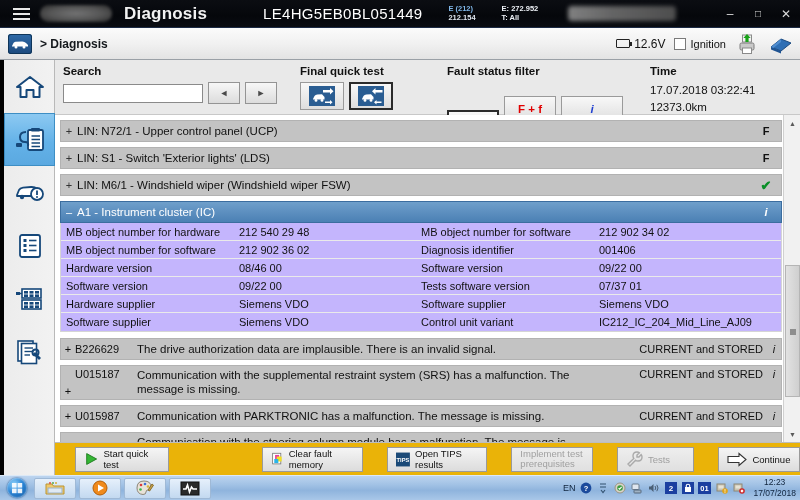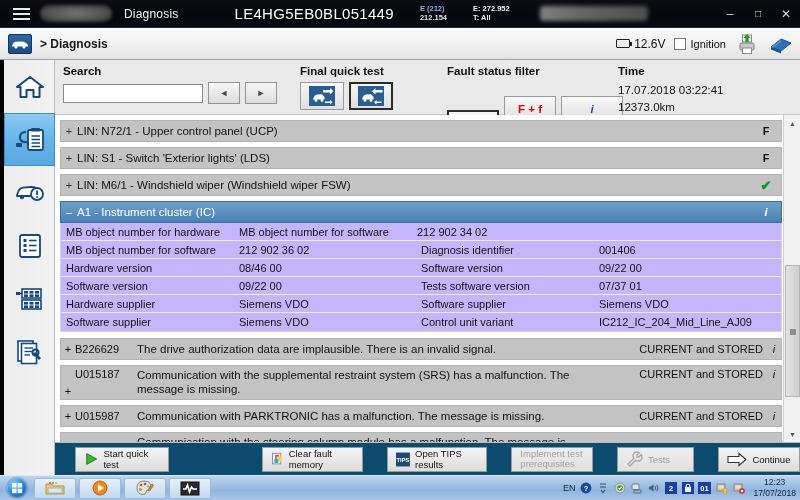--- a/index.html
+++ b/index.html
@@ -17,21 +17,21 @@
     background: linear-gradient(180deg,#0b0d12 0%, #05070b 60%, #0a0c11 100%);
     color:#fff; display:flex; align-items:center;
     border-bottom: 1px solid #1b2a44;
   }
   .hamburger { width:30px; height:28px; display:flex; flex-direction:column;
     justify-content:center; align-items:center; gap:3px; margin-left:6px; cursor:pointer;}
   .hamburger i { display:block; width:17px; height:2px; background:#e9e9e9; }
   .redact-1 { width:72px; height:17px; margin-left:4px; border-radius:9px;
     background: radial-gradient(ellipse at 50% 50%, #7c7c7c 0%, #5a5a5a 55%, #2a2a2a 100%);
     filter: blur(1.6px); opacity:.92; }
-  .win-title { font-size:12px; margin-left:12px; letter-spacing:.2px; color:#f2f2f2; }
+  .win-title { font-size:17px; margin-left:12px; letter-spacing:.2px; color:#f2f2f2;font-weight:bold; }
   .vin { font-size:15px; margin-left:56px; color:#fff; letter-spacing:.3px; }
   .tb-col { margin-left:26px; line-height:1.12; }
   .tb-col .l1 { font-size:7.5px; font-weight:bold; color:#7fb6e8; }
   .tb-col .l2 { font-size:7.5px; font-weight:bold; color:#dfe6ef; }
   .tb-col.white .l1, .tb-col.white .l2 { color:#eef2f7; }
   .redact-2 { width:108px; height:15px; margin-left:30px; border-radius:4px;
     background: linear-gradient(90deg,#8e8e8e,#6f6f6f 40%,#555 100%);
     filter: blur(2.2px); opacity:.9; }
   .wctl { margin-left:auto; display:flex; align-items:center; height:28px; }
   .wbtn { width:28px; height:28px; display:flex; align-items:center; justify-content:center;
@@ -126,21 +126,21 @@
   .vsb .arr { width:17px; height:16px; display:flex; align-items:center; justify-content:center;
     font-size:7px; color:#5a5a5a; background:#f1f1f1; cursor:pointer; }
   .vsb .arr.bot { position:absolute; bottom:0; }
   .vsb .thumb { position:absolute; left:1px; top:150px; width:15px; height:132px;
     background:linear-gradient(90deg,#e2e2e2,#cfcfcf); border:1px solid #b5b5b5; cursor:pointer; }
   .vsb .thumb:after { content:''; position:absolute; left:4px; top:63px; width:6px; height:6px;
     background:#8e8e8e; }
 
   
   .bottombar { position:absolute; left:0; bottom:0; width:745px; height:33px;
-    background:#0c4a6e; border-top:1px solid #bdbdbd; display:flex; align-items:center;
+    background:#eab308; border-top:1px solid #bdbdbd; display:flex; align-items:center;
     padding-left:20px; gap:24px; }
   .bbtn { height:25px; background:linear-gradient(180deg,#f5f5f5,#dcdcdc);
     border:1px solid #9a9a9a; display:flex; align-items:center; gap:5px;
     padding:0 8px; font-size:9.5px; color:#111; cursor:pointer; }
   .bbtn.dis { color:#a0a0a0; background:linear-gradient(180deg,#eee,#e0e0e0); }
   .bbtn .lbl2 { line-height:1.08; }
 
   
   .taskbar { position:absolute; left:0; bottom:0; width:800px; height:25px;
     background: linear-gradient(180deg,#bcd4ef 0%, #9fc0e4 40%, #8fb4dd 60%, #a9c7e8 100%);
@@ -347,21 +347,21 @@
 
       <div class="tgroup" style="left:392px;">
         <span class="tlabel">Fault status filter</span>
         <div class="trow">
           <div class="fbtn sel">All</div>
           <div class="fbtn red">F + f</div>
           <div class="fbtn blue" style="min-width:62px;">i</div>
         </div>
       </div>
 
-      <div class="tgroup" style="left:563px;">
+      <div class="tgroup" style="left:595px;">
         <span class="tlabel">Time</span>
         <div class="timebox">
           <div>17.07.2018 03:22:41</div>
           <div>12373.0km</div>
         </div>
       </div>
     </div>
 
     <div class="listwrap">
       <div class="rows">
@@ -386,20 +386,21 @@
 
         <div class="row sel" style="margin-bottom:0;">
           <span class="plus">–</span>
           <span class="txt">A1 - Instrument cluster (IC)</span>
           <span class="stat" style="font-style:italic;">i</span>
         </div>
 
         <div class="detail">
           <div class="drow">
             <span class="dk">MB object number for hardware</span>
+            <span class="dv">212 540 29 48</span>
             <span class="dk2">MB object number for software</span>
             <span class="dv2">212 902 34 02</span>
           </div>
           <div class="drow">
             <span class="dk">MB object number for software</span>
             <span class="dv">212 902 36 02</span>
             <span class="dk2">Diagnosis identifier</span>
             <span class="dv2">001406</span>
           </div>
           <div class="drow">

